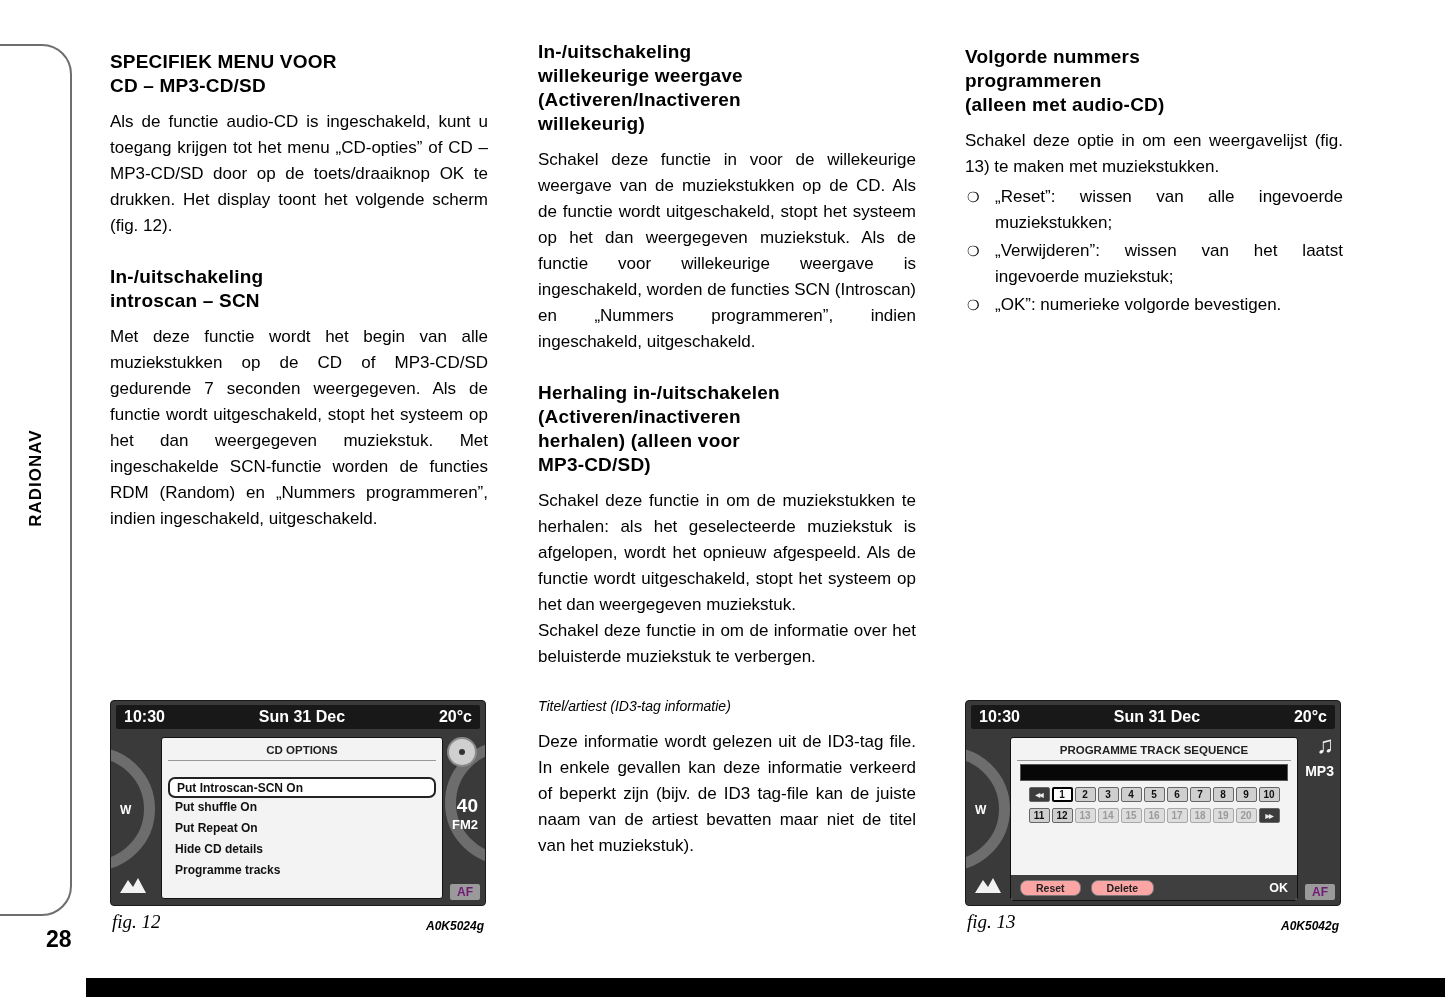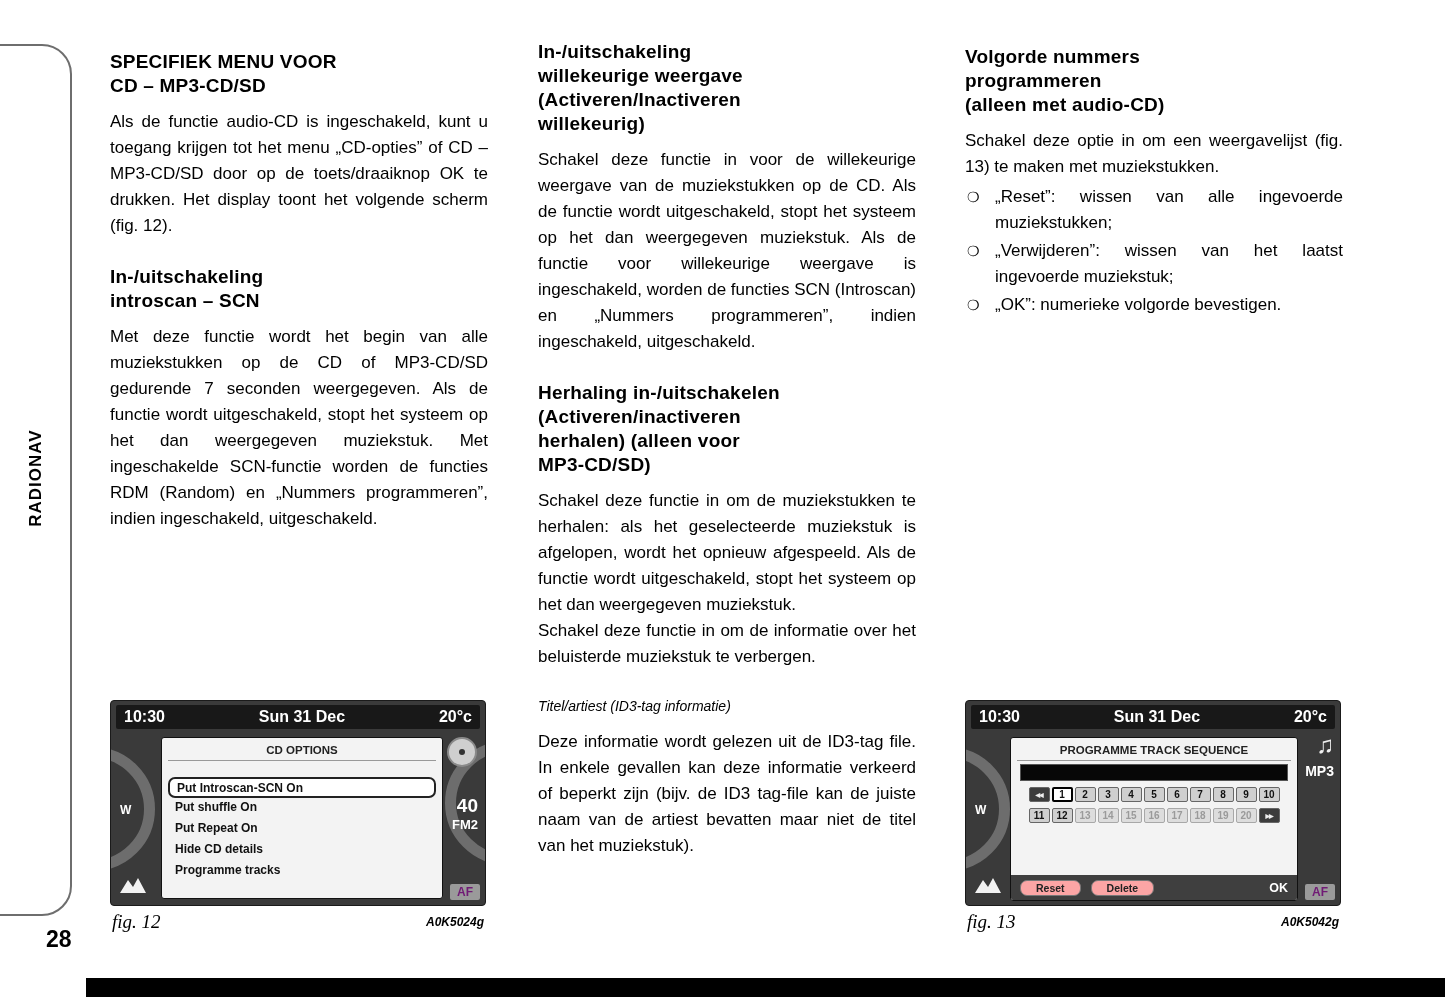--- a/index.html
+++ b/index.html
@@ -96,21 +96,21 @@
   .seq-bottom {
     position:absolute; left:0; right:0; bottom:0; height:25px; background:#3f3f3f;
     display:flex; align-items:center; gap:10px; padding:0 9px; border-radius:0 0 2px 2px;
   }
   .seq-btn { background:#fca5a5; border:1px solid #777; border-radius:7px;
     font-size:10.5px; font-weight:bold; color:#222; padding:1px 15px; }
   .seq-ok { margin-left:auto; color:#fff; font-weight:bold; font-size:12.5px; }
   .music-icon { position:absolute; right:6px; top:2px; font-size:24px; color:#f0f0f0; }
   .mp3-label { position:absolute; right:6px; top:34px; color:#fff; font-weight:bold; font-size:14px; }
 
-  .figrow { display:flex; justify-content:space-between; align-items:center; margin-top:5px; padding:0 2px; }
+  .figrow { display:flex; justify-content:space-between; align-items:flex-end; margin-top:5px; padding:0 2px; }
   .figcap { font-style:italic; font-size:19px; font-family:"Liberation Serif", serif; }
   .figcode { font-style:italic; font-weight:bold; font-size:12px; }
 </style>
 </head>
 <body>
 
 <div class="tab-outline"></div>
 <div class="tab-label">RADIONAV</div>
 <div class="page-number">28</div>
 <div class="bottom-bar"></div>

